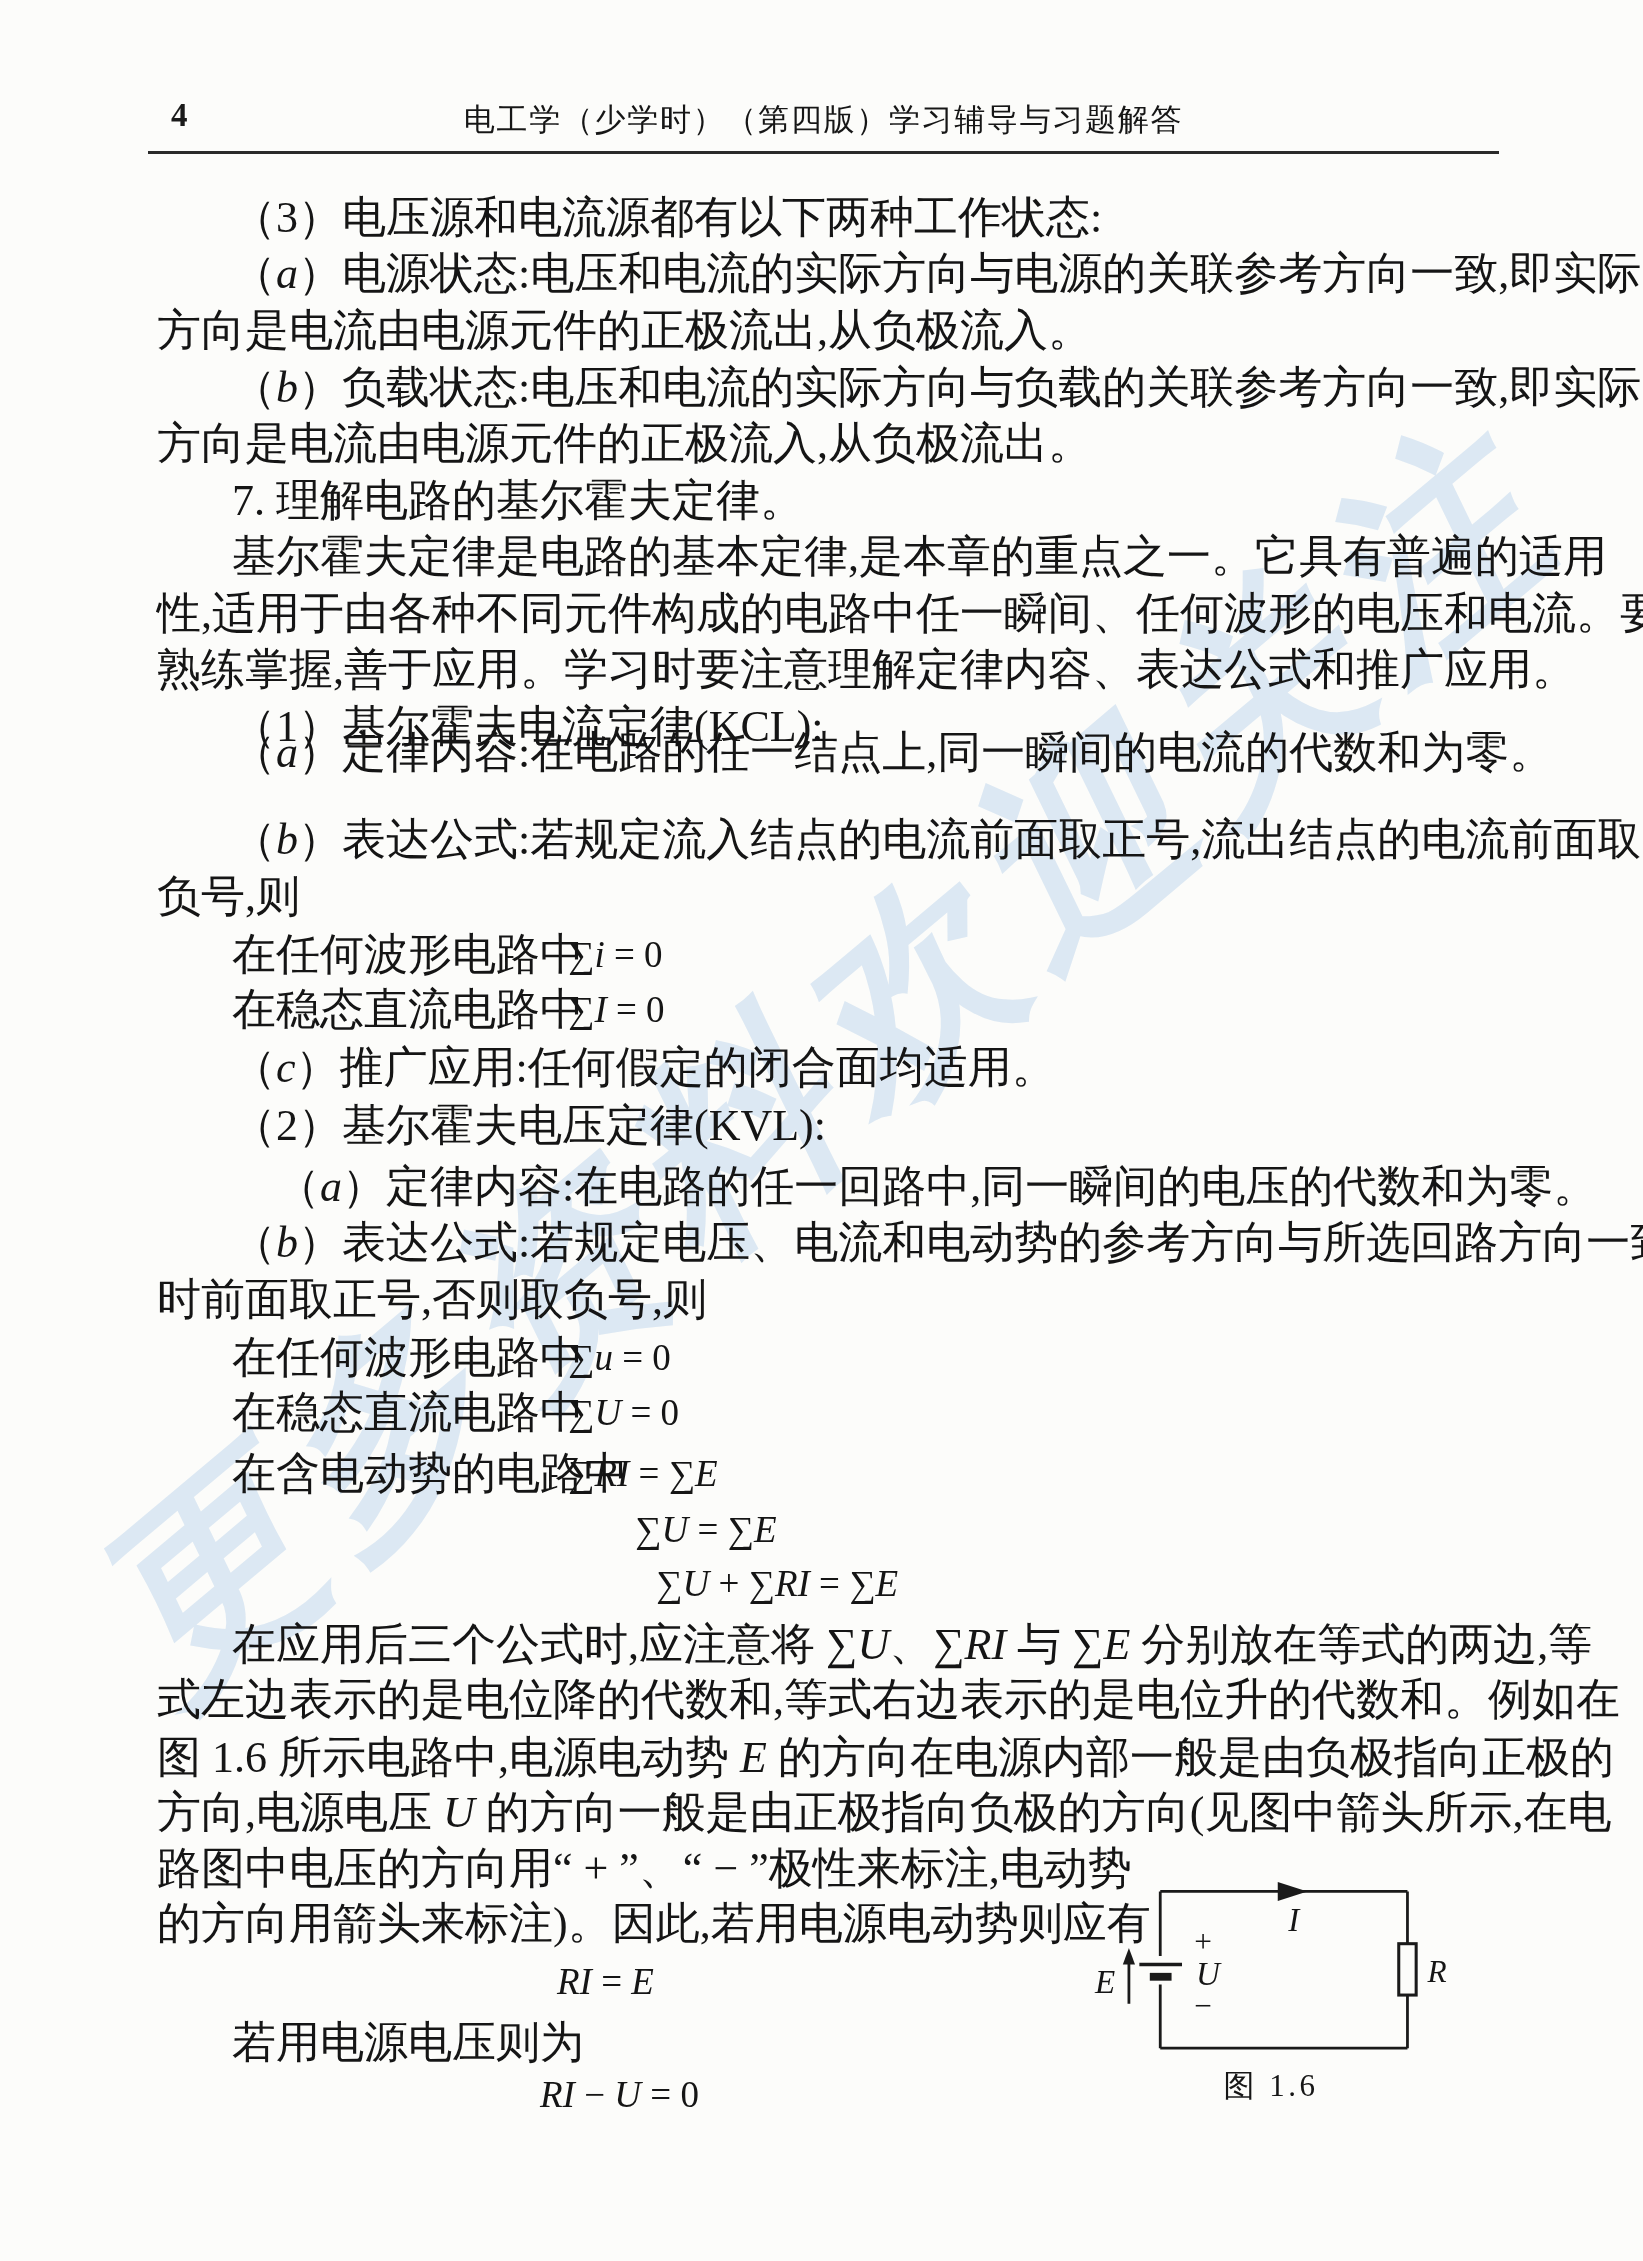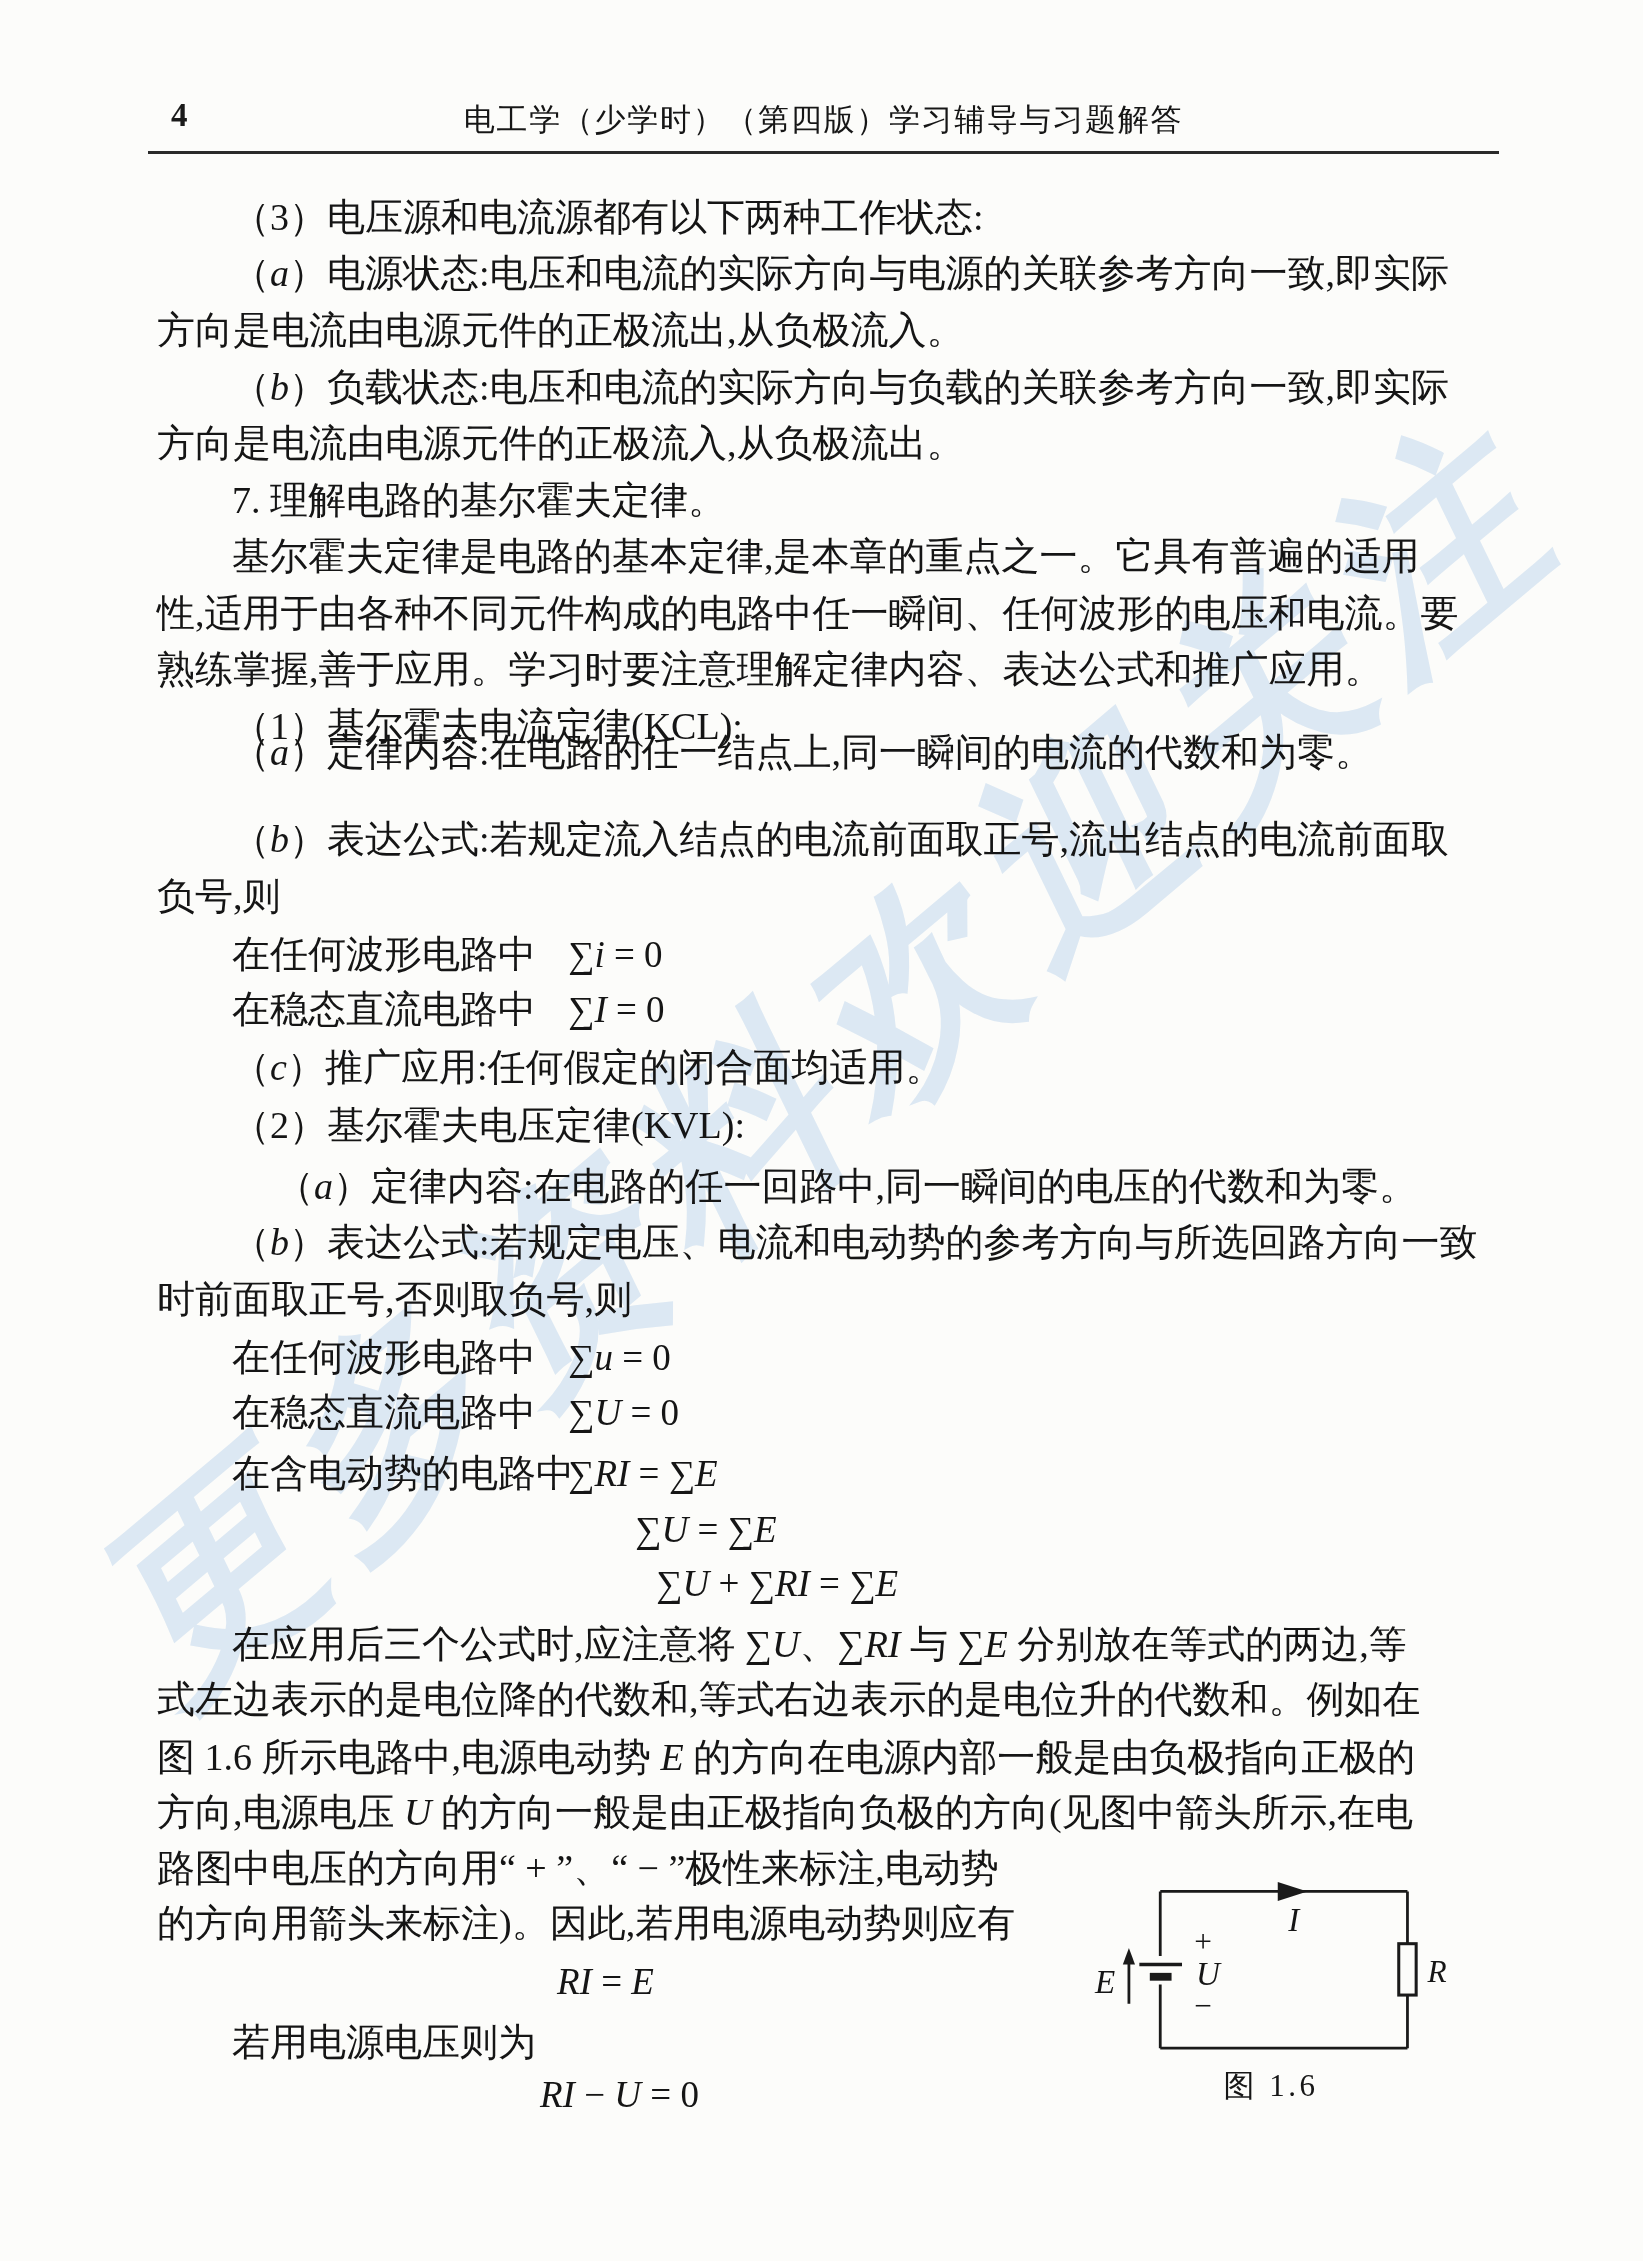--- a/index.html
+++ b/index.html
@@ -30,21 +30,21 @@
     font-size:209px;font-style:italic;font-weight:bold;
     letter-spacing:19px;
     color:rgba(122,172,220,0.24);
     white-space:nowrap;
     pointer-events:none;
     user-select:none;
   }
   .line{position:absolute;left:0;top:0;width:1643px;height:57px;}
   .seg{
     position:absolute;top:0;
-    font-size:38px;line-height:57px;color:#151515;
+    font-size:44px;line-height:57px;color:#151515;
     white-space:nowrap;
   }
   .seg.math{font-size:37px;}
   .seg i{font-family:"Liberation Serif","DejaVu Serif",serif;}
   .fig-caption{
     position:absolute;left:1184px;top:2065px;width:174px;
     text-align:center;font-size:31px;color:#161616;letter-spacing:3.5px;
   }
   .fig-svg{position:absolute;left:1088px;top:1854px;}
 </style>

